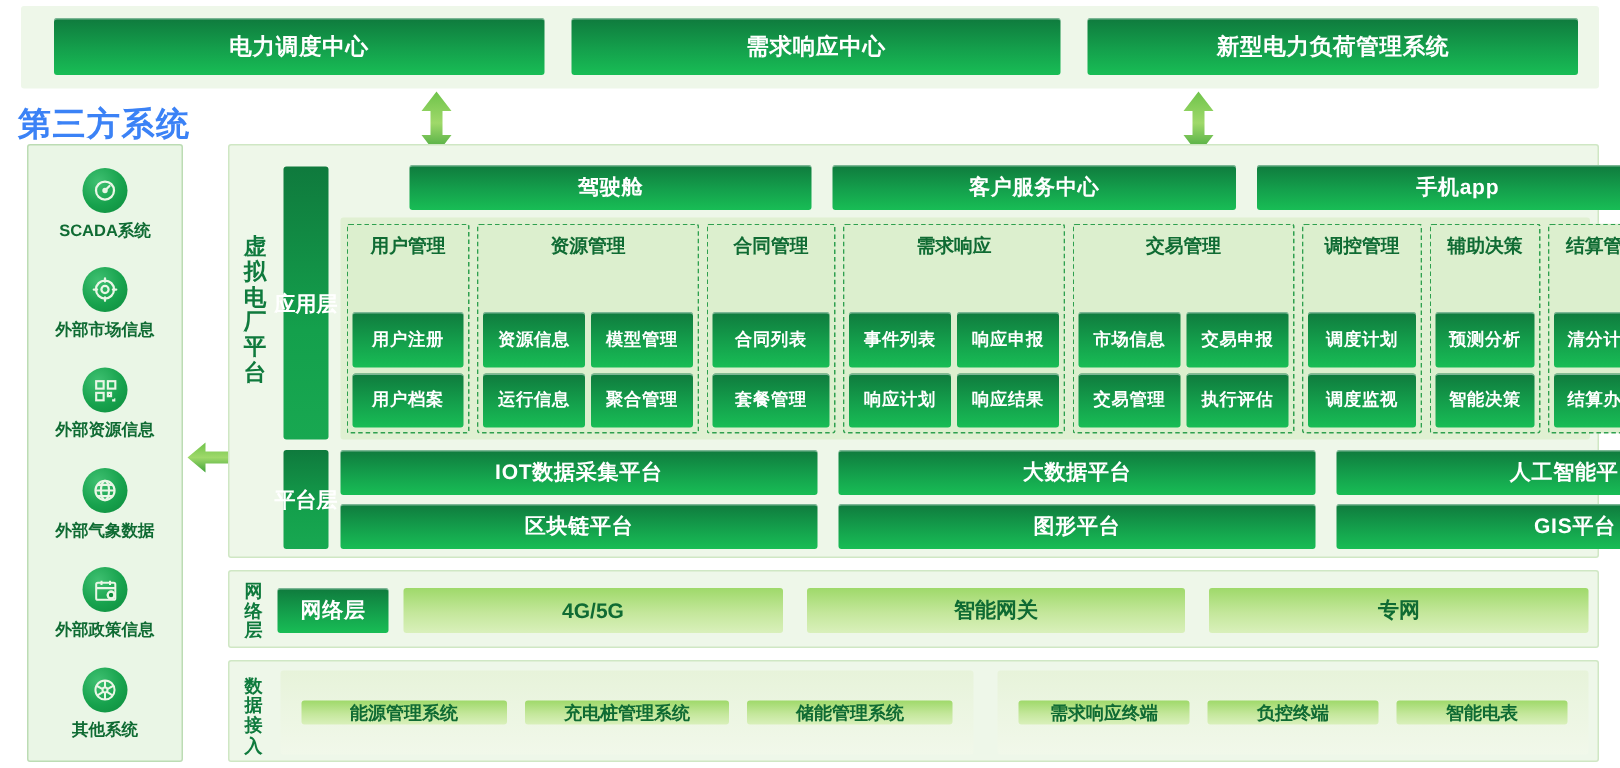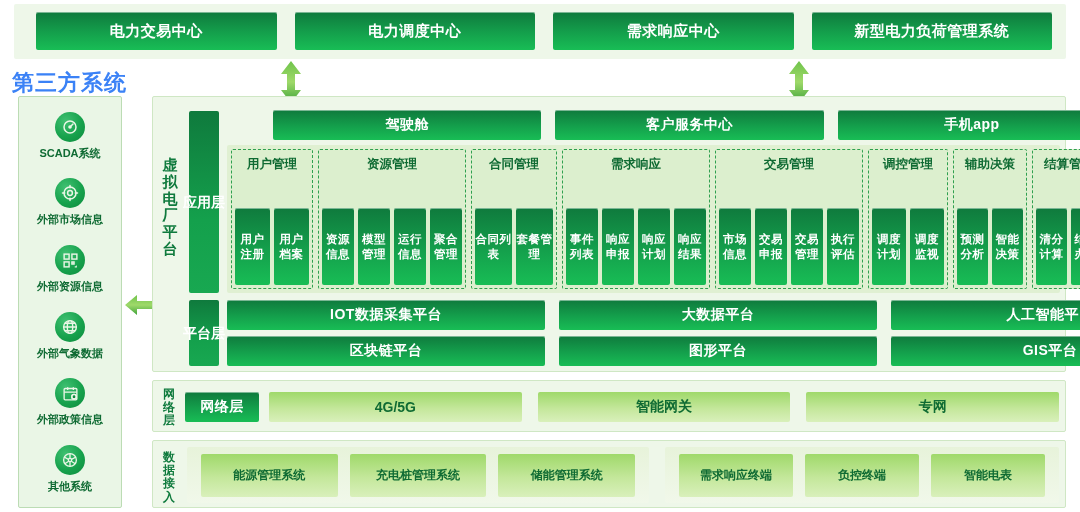--- a/index.html
+++ b/index.html
@@ -99,21 +99,21 @@
     padding:4px 4px;box-sizing:border-box;
   }
   .mod-group{
     border:1px dashed #2fa04f;border-radius:2px;background:#dcefce;
     display:flex;flex-direction:column;padding:3px;box-sizing:border-box;
   }
   .mod-title{
     font-size:12.5px;font-weight:bold;color:#0f6b33;text-align:center;
     padding:3px 0 0;white-space:nowrap;
   }
-  .mod-cells{display:flex;flex-direction:row;gap:4px;flex:1;margin-top:35px;}
+  .mod-cells{display:flex;flex-direction:column;gap:4px;flex:1;margin-top:35px;}
   .mod-row{display:flex;gap:4px;flex:1;}
   .mod-cell{
     flex:1;font-size:11.5px;min-width:0;
   }
   .g1{flex:0 0 82px;} .g2{flex:0 0 148px;} .g3{flex:0 0 86px;}
   .g4{flex:0 0 148px;} .g5{flex:0 0 148px;} .g6{flex:0 0 80px;}
   .g7{flex:0 0 74px;} .g8{flex:0 0 74px;}
 
   
   .plat-wrap{
@@ -147,30 +147,29 @@
   .dat-groups{
     position:absolute;left:34px;top:6px;width:872px;height:56px;
     display:flex;gap:16px;
   }
   .dat-group{
     background:linear-gradient(180deg,#e7f3da 0%,#f1f8ea 100%);
     border-radius:2px;display:flex;align-items:center;
     justify-content:space-around;gap:12px;padding:0 14px;box-sizing:border-box;
   }
   .dg-a{flex:0 0 462px;} .dg-b{flex:1;}
-  .dat-group .chip-lite{height:43px;font-size:12px;padding:0 10px;flex:1;}
+  .dat-group .chip-lite{height:16px;font-size:12px;padding:0 10px;flex:1;}
 </style>
 </head>
 <body>
 
 <div class="stage">
 
   <div class="top-band"></div>
   <div class="top-row">
-    <div class="chip">电力交易中心</div>
     <div class="chip">电力调度中心</div>
     <div class="chip">需求响应中心</div>
     <div class="chip">新型电力负荷管理系统</div>
   </div>
 
   <div class="vconn" style="left:278px;top:60px;">
     <svg width="26" height="44" viewBox="0 0 26 44">
       <defs>
           <linearGradient id="vg1" x1="0" y1="0" x2="0" y2="1">
         <stop offset="0%" stop-color="#6fc34a"></stop>

